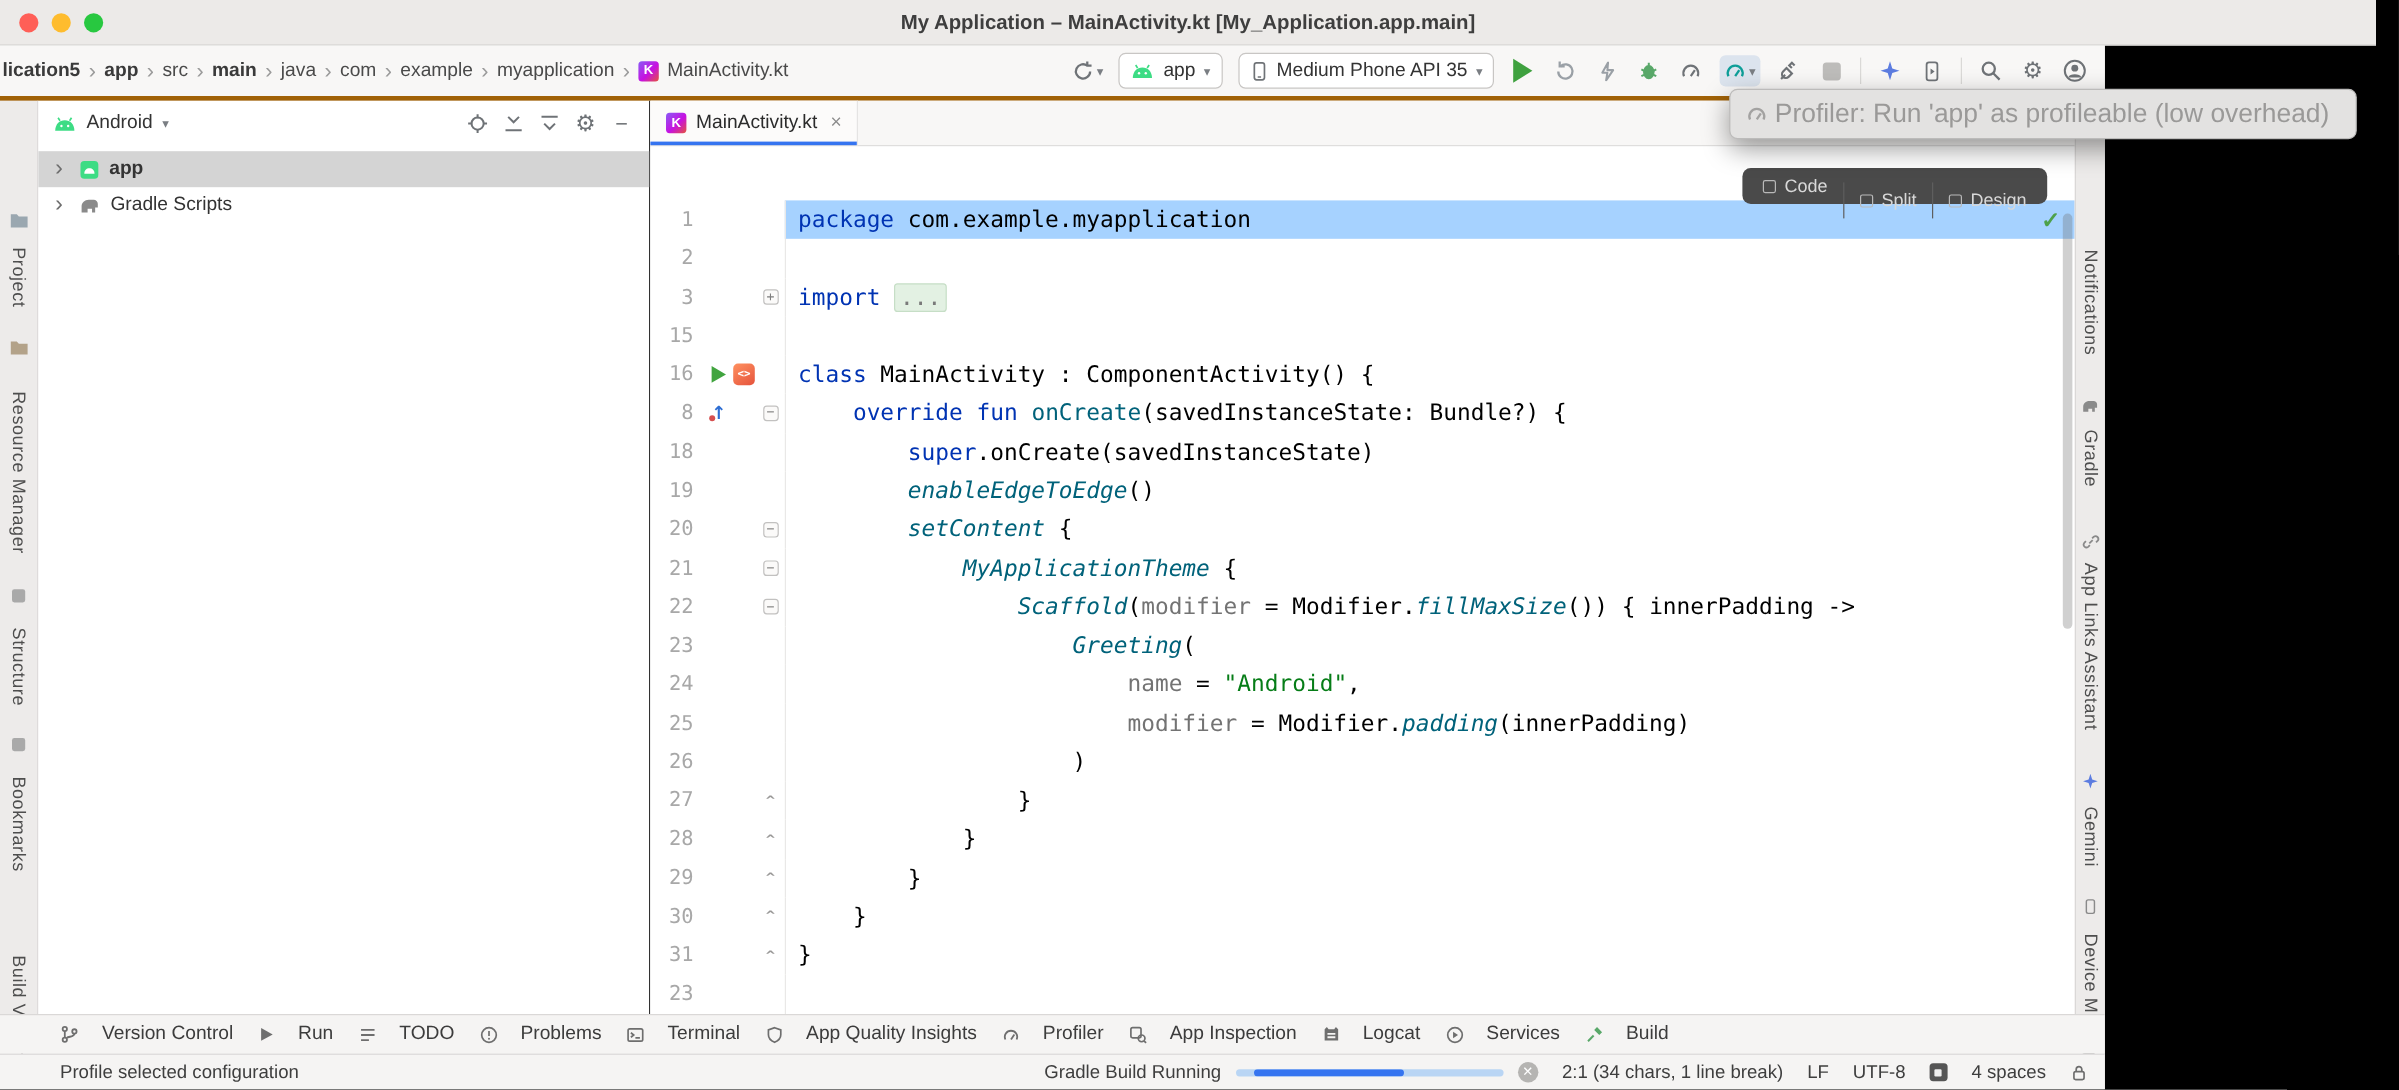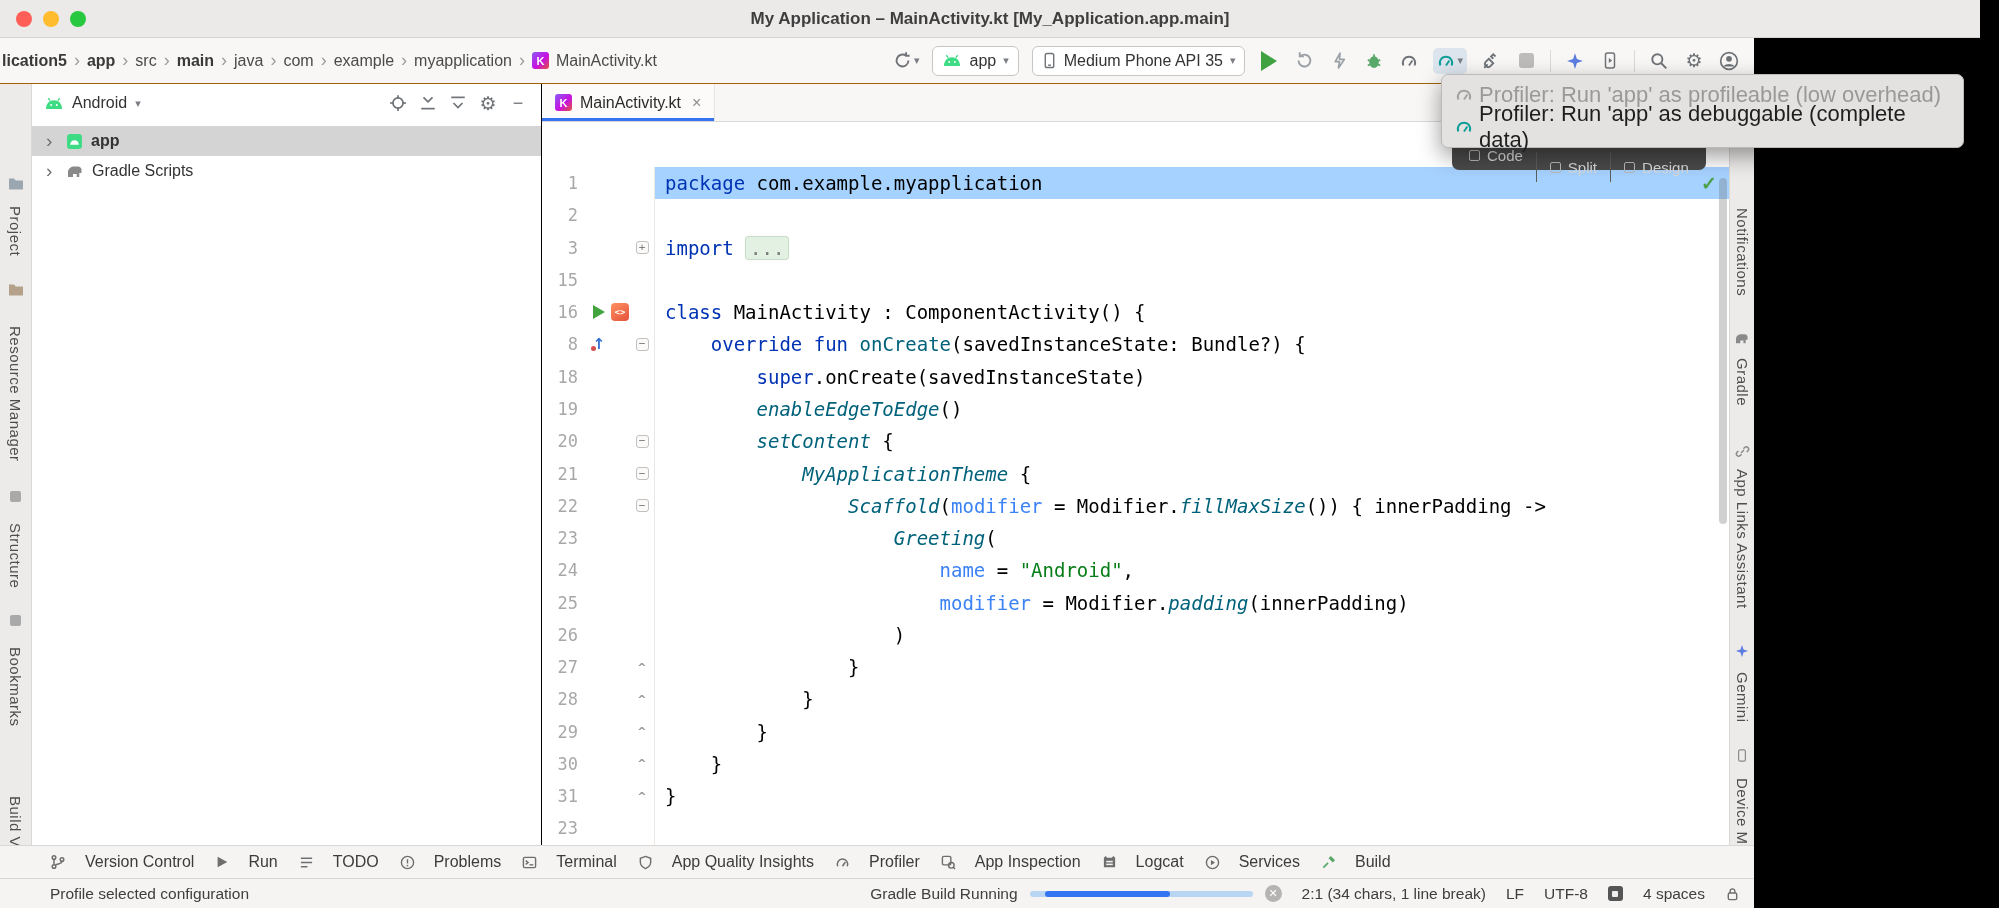--- a/index.html
+++ b/index.html
@@ -8,21 +8,21 @@
   .app { position:absolute; left:0; top:0; width:1754px; height:908px; background:#fff; }
 
   
   .titlebar { position:absolute; left:0; top:0; width:1980px; height:38px; background:#ECEAE8; border-bottom:1px solid #D5D3D1; }
   .traffic { position:absolute; left:16px; top:11px; display:flex; gap:11px; }
   .tl { width:16px; height:16px; border-radius:50%; }
   .tl.red{background:#FF5F57}.tl.yel{background:#FEBC2E}.tl.grn{background:#28C840}
   .win-title { position:absolute; left:0; top:0; width:100%; height:38px; display:flex; align-items:center; justify-content:center; font-size:17px; font-weight:700; color:#3E3E3E; }
 
   
-  .toolbar { position:absolute; left:0; top:38px; width:1754px; height:46px; background:#F8F7F6; border-bottom:1px solid #a16207; display:flex; align-items:center; }
+  .toolbar { position:absolute; left:0; top:38px; width:1754px; height:46px; background:#F8F7F6; border-bottom:4px solid #a16207; display:flex; align-items:center; }
   .breadcrumbs { display:flex; align-items:center; white-space:nowrap; font-size:16px; color:#4A4A4A; padding-left:2px; }
   .crumb { display:flex; align-items:center; }
   .crumb.b .lbl { font-weight:700; color:#3A3A3A; }
   .crumb .sep { color:#9B9B9B; margin:0 7px; font-size:18px; }
   .kicon { width:17px; height:17px; border-radius:3px; background:linear-gradient(135deg,#8A5BF5 0%,#C711E1 55%,#E5533C 100%); color:#fff; font-size:11px; font-weight:700; display:inline-flex; align-items:center; justify-content:center; }
   .crumb .kicon { display:none; }
   .crumb.hask .kicon { display:inline-flex; margin-right:7px; }
 
   .tbright { margin-left:auto; display:flex; align-items:center; gap:13px; padding-right:14px; }
   .tbi { min-width:22px; height:26px; display:flex; align-items:center; justify-content:center; gap:2px; border-radius:5px; }
@@ -78,21 +78,21 @@
   .gicons { width:52px; flex:none; display:flex; align-items:center; padding-left:12px; gap:3px; }
   .gfold { width:24px; flex:none; display:flex; align-items:center; justify-content:center; }
   .fm-minus,.fm-plus { width:13px; height:13px; border:1px solid #C2C1C0; border-radius:3px; background:#FBFAF9; color:#7E7E7E; font-size:11px; line-height:10px; display:flex; align-items:center; justify-content:center; }
   .fm-end { color:#9A9998; font-size:13px; font-weight:700; transform:scaleY(.75); }
   .codecell { flex:1; white-space:pre; display:flex; align-items:center; height:100%; padding-left:10px; border-left:1px solid #E9E8E7; }
   .eline.sel .codecell { background:#A6D2FF; }
   .tok-kw{color:#0033B3}
   .tok-pl{color:#000}
   .tok-fn{color:#00627A}
   .tok-fni{color:#00627A;font-style:italic}
-  .tok-arg{color:#3b82f6}
+  .tok-arg{color:#737373}
   .tok-str{color:#067D17}
   .tok-fold{color:#7A7A7A;background:#E3F1E3;border:1px solid #C6DEC6;border-radius:3px;padding:0 4px}
   .gi { width:18px; height:18px; position:relative; display:inline-flex; align-items:center; justify-content:center; }
   .gi-run::before { content:""; display:block; border-left:12px solid #41A43F; border-top:7px solid transparent; border-bottom:7px solid transparent; }
   .gi-compose-activity { background:linear-gradient(145deg,#FF9160,#E5533C); border-radius:4px; }
   .gi-compose-activity::after { content:"<>"; color:#fff; font:700 9px "DejaVu Sans Mono",monospace; }
   .gi-override::before { content:"↑"; color:#2E6ED3; font:700 15px "DejaVu Sans",sans-serif; }
   .gi-override::after { content:""; position:absolute; left:1px; bottom:2px; width:5px; height:5px; border-radius:50%; background:#D64F4F; }
   .echeck { position:absolute; top:50px; right:12px; color:#4DA14A; font-size:19px; font-weight:700; }
   .scrollthumb { position:absolute; right:2px; top:56px; width:8px; height:346px; background:rgba(110,110,110,.32); border-radius:4px; }
@@ -726,23 +726,14 @@
 
   <div class="prow muted">
         <span class="gico">
           <svg class="ic" width="18" height="18" viewBox="0 0 16 16" fill="none" stroke="currentColor" stroke-width="1.7">
             <path d="M3 12a5.5 5.5 0 1 1 10 0"></path>
             <line x1="8" y1="12" x2="11" y2="7.5"></line>
           </svg>
         </span>
         <span>Profiler: Run 'app' as profileable (low overhead)</span>
       </div>
-      <div class="prow">
-        <span class="gico">
-          <svg class="ic" width="18" height="18" viewBox="0 0 16 16" fill="none" stroke="currentColor" stroke-width="1.7">
-            <path d="M3 12a5.5 5.5 0 1 1 10 0"></path>
-            <line x1="8" y1="12" x2="11" y2="7.5"></line>
-          </svg>
-        </span>
-        <span>Profiler: Run 'app' as debuggable (complete data)</span>
-      </div>
     </div>
 </div>
 
 </body></html>

